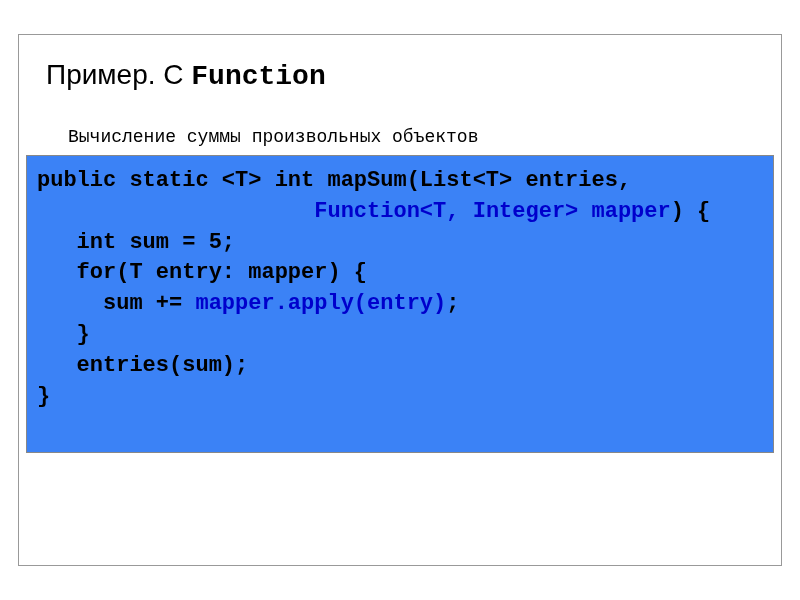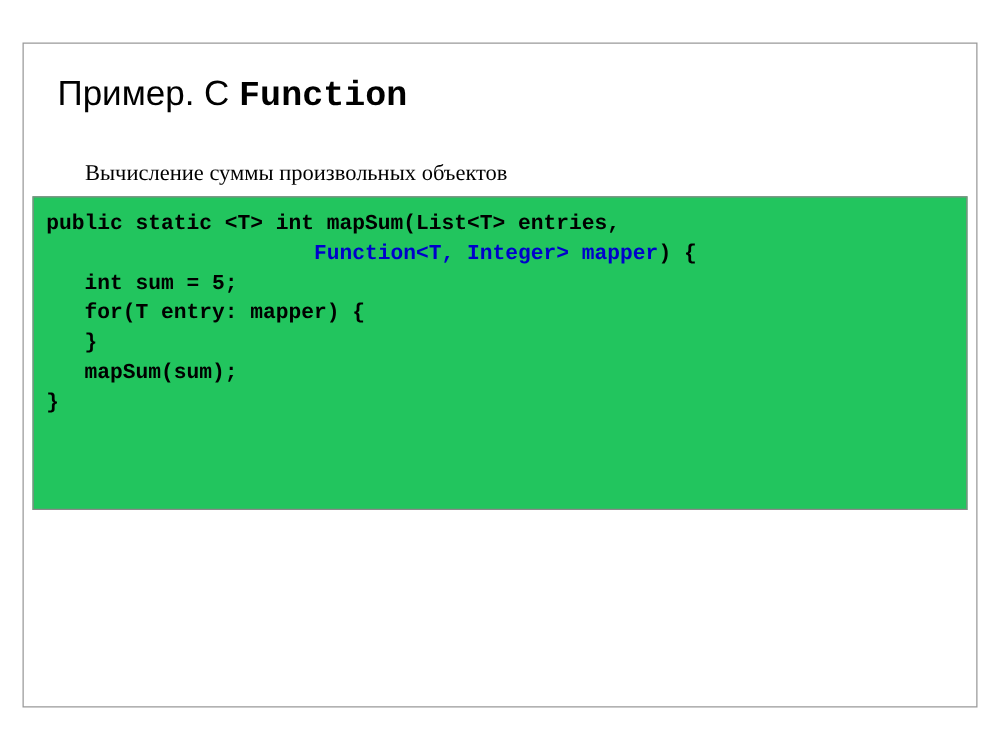--- a/index.html
+++ b/index.html
@@ -39,29 +39,29 @@
       font-family: Arial, sans-serif;
     }
     .title .mono {
       font-family: "Courier New", Courier, monospace;
       font-weight: bold;
     }
     .subtitle {
       font-size: 18px;
       color: #000;
       margin: 35px 0 8px 50px;
-      font-family: Liberation Serif, serif;
+      font-family: Liberation Mono, monospace;
     }
     .code-box {
       margin: 0 8px 0 8px;
-      background: #22c55e;
+      background: #3b82f6;
       border: 1px solid #888;
-      padding: 10px 10px 72px 10px;
+      padding: 10px 10px 40px 10px;
       font-family: "Courier New", Courier, monospace;
-      font-size: 17px;
+      font-size: 22px;
       line-height: 1.4;
       color: #000;
       font-weight: bold;
     }
     .blue {
       color: #0000cc;
     }
     .code-line {
       white-space: pre;
     }
@@ -76,17 +76,18 @@
     <span>Пример. С </span><span class="mono">Function</span>
   </h1>
 
   <div class="subtitle">Вычисление суммы произвольных объектов</div>
 
   <div class="code-box">
     <div class="code-line">public static &lt;T&gt; int mapSum(List&lt;T&gt; entries,</div>
     <div class="code-line"><span>                     </span><span class="blue">Function&lt;T, Integer&gt; mapper</span><span>) {</span></div>
     <div class="code-line">   int sum = 5;</div>
     <div class="code-line">   for(T entry: mapper) {</div>
+    <div class="code-line"><span>     sum += </span><span class="blue">mapper.apply(entry)</span><span>;</span></div>
     <div class="code-line">   }</div>
-    <div class="code-line">   mapSum(sum);</div>
+    <div class="code-line">   entries(sum);</div>
     <div class="code-line">}</div>
   </div>
 </div>
 
 </body></html>

